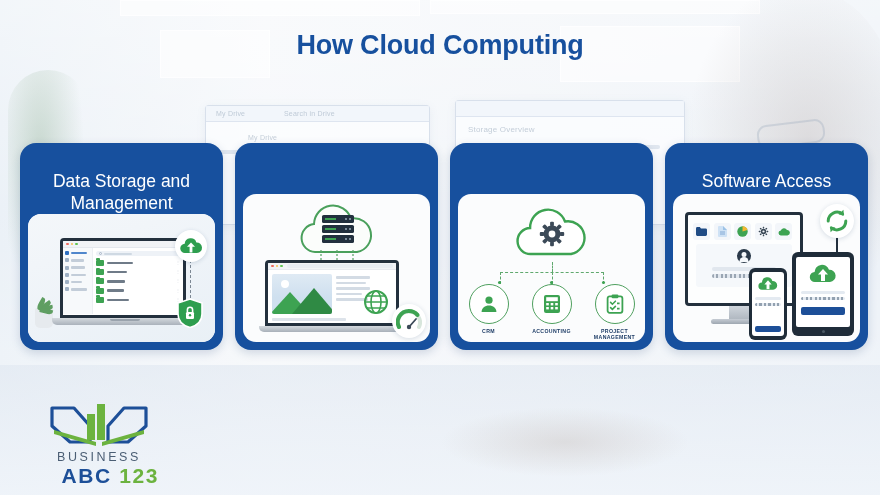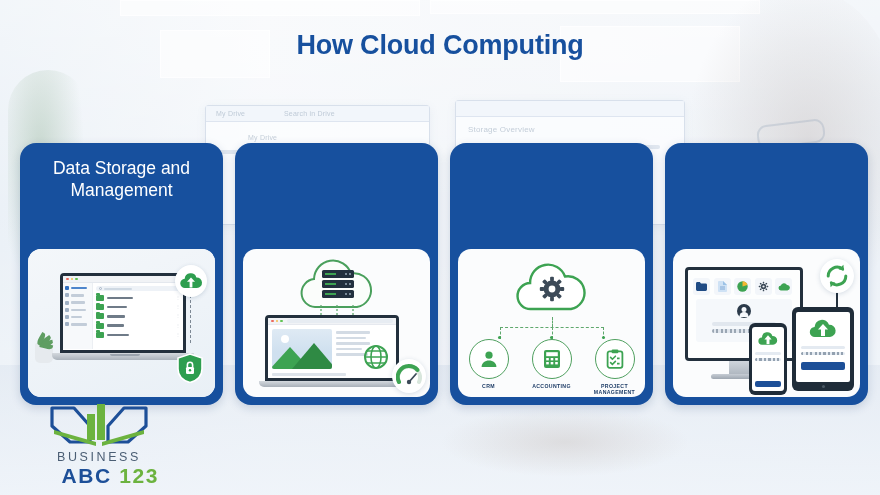--- a/index.html
+++ b/index.html
@@ -78,25 +78,25 @@
     line-height:31px;
     letter-spacing:-.2px;
   }
 
   
   #cards {
     position:absolute; top:143px; left:20px;
     display:flex; gap:12px; z-index:6;
   }
   .card {
-    width:203px; height:262px;
+    width:203px; height:207px;
     background:#17509e;
     border-radius:16px;
     display:flex; flex-direction:column; align-items:center;
-    padding-top:12px;
+    padding-top:25px;
     box-shadow:0 3px 10px rgba(30,60,110,.18);
   }
   .card-title {
     color:#ffffff; font-size:17.5px; line-height:22px;
     text-align:center; width:184px; font-weight:400;
     padding:2px 0 0 0;
   }
   .card-art {
     margin-top:auto;
     width:187px; height:148px;
@@ -556,20 +556,21 @@
               </svg>
             </div>
             <div class="c3-lab">PROJECT MANAGEMENT</div>
           </div>
         </div>
       </div>
     </div>
   </div>
 
   <div class="card">
+    <div class="card-title">Software Access</div>
     <div class="card-art">
 
       <div class="c4-mon">
         <div class="c4-mscreen">
           <div class="c4-icons">
             <div class="c4-ic">
               <svg width="11" height="9" viewBox="0 0 11 9">
                   <path d="M0 1.4A1.4 1.4 0 0 1 1.4 0h2.4l1.2 1.4h4.6A1.4 1.4 0 0 1 11 2.8v4.8A1.4 1.4 0 0 1 9.6 9H1.4A1.4 1.4 0 0 1 0 7.6z" fill="#1f4b84"></path>
                 </svg>
             </div>

